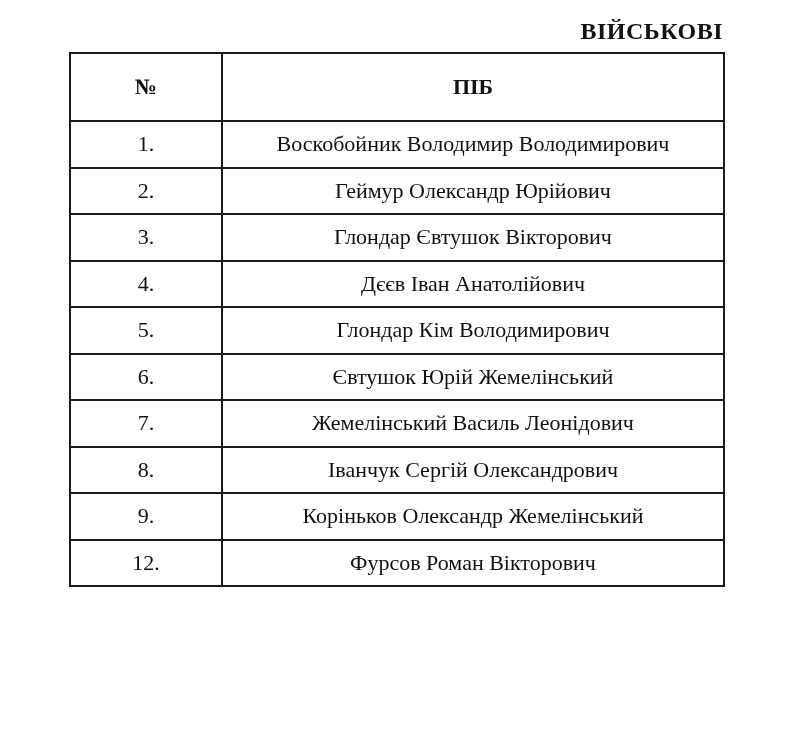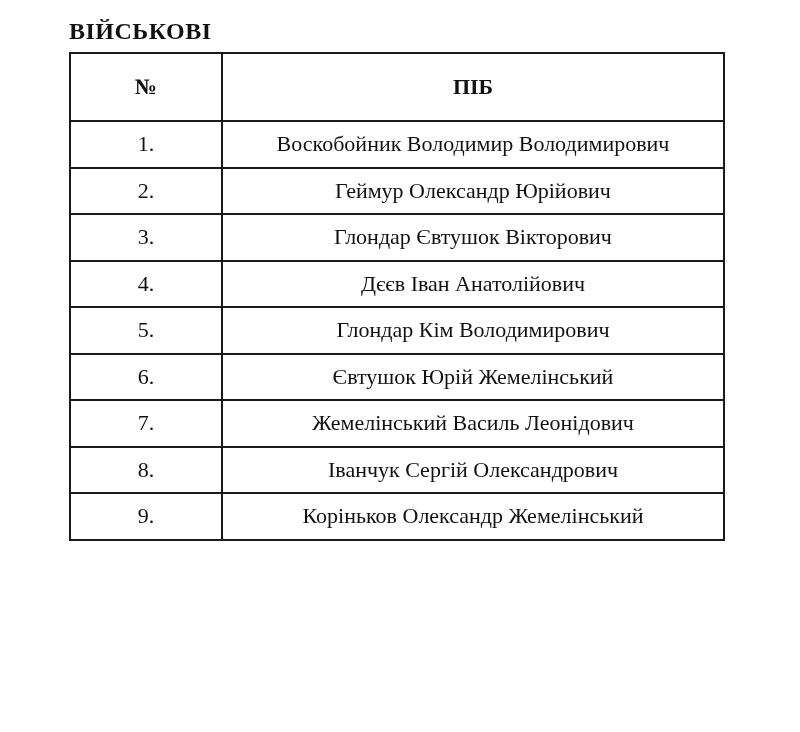--- a/index.html
+++ b/index.html
@@ -12,21 +12,21 @@
     height: 732px;
     position: relative;
     font-family: "Liberation Serif", serif;
     color: #000000;
   }
   .doc-title {
     position: absolute;
     left: 69px;
     top: 18px;
     width: 654px;
-    text-align: left;
+    text-align: right;
     font-weight: bold;
     font-size: 24px;
     letter-spacing: 0.5px;
     color: #111111;
   }
   table.roster {
     position: absolute;
     left: 69px;
     top: 52px;
     width: 654px;
@@ -104,14 +104,18 @@
       <td class="cell-name">Жемелінський Василь Леонідович</td>
     </tr>
     <tr class="data-row">
       <td class="cell-num">8.</td>
       <td class="cell-name">Іванчук Сергій Олександрович</td>
     </tr>
     <tr class="data-row">
       <td class="cell-num">9.</td>
       <td class="cell-name">Коріньков Олександр Жемелінський</td>
     </tr>
+    <tr class="data-row">
+      <td class="cell-num">12.</td>
+      <td class="cell-name">Фурсов Роман Вікторович</td>
+    </tr>
   </tbody>
 </table>
 
 </body></html>

